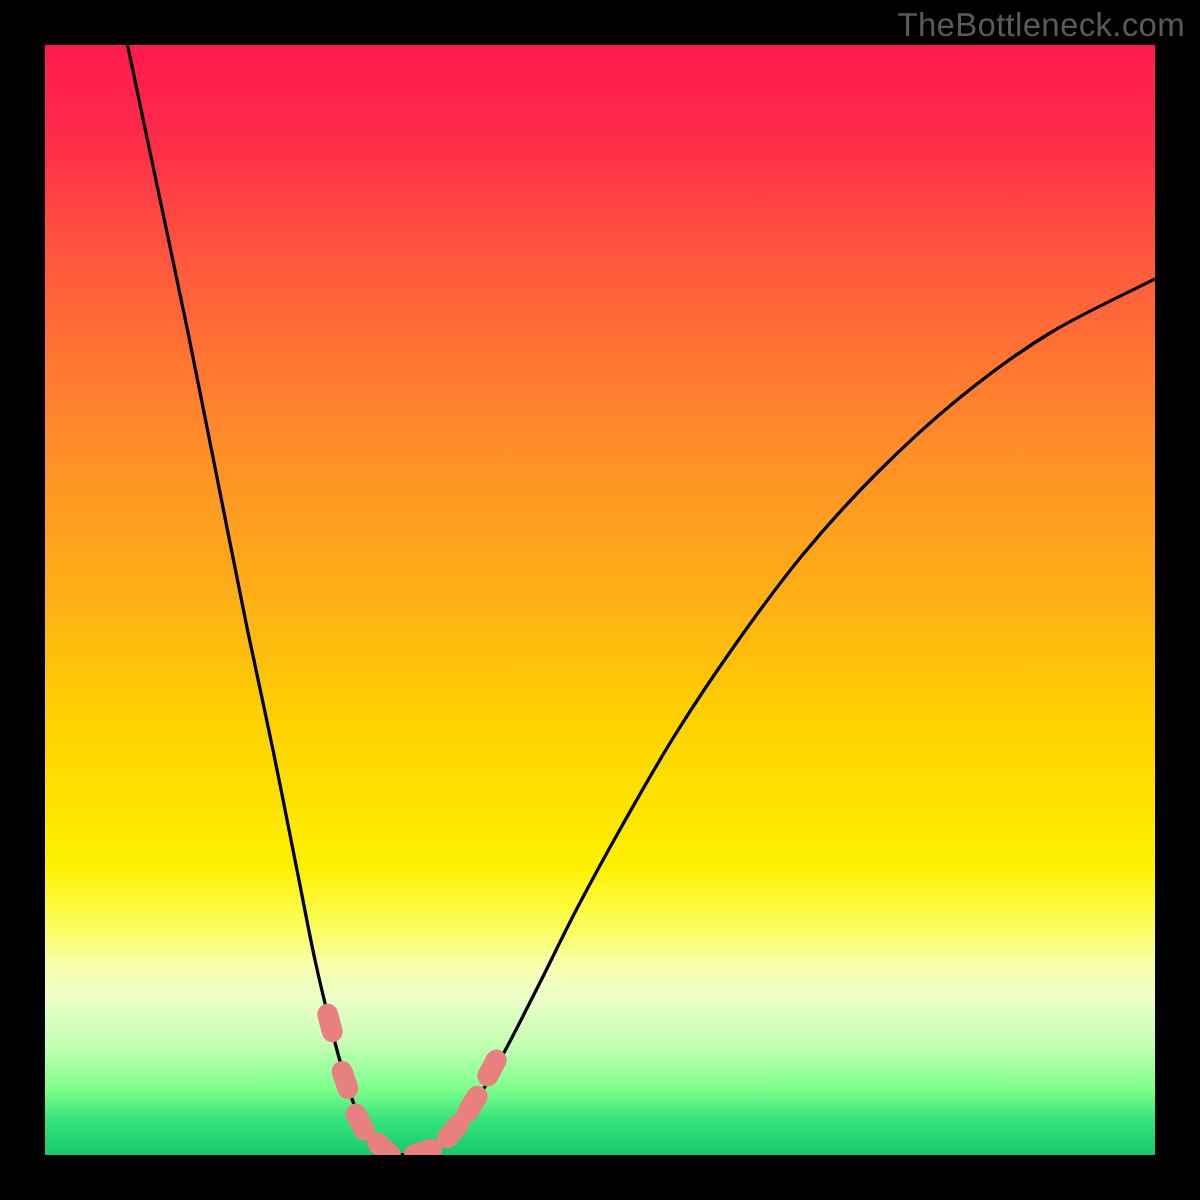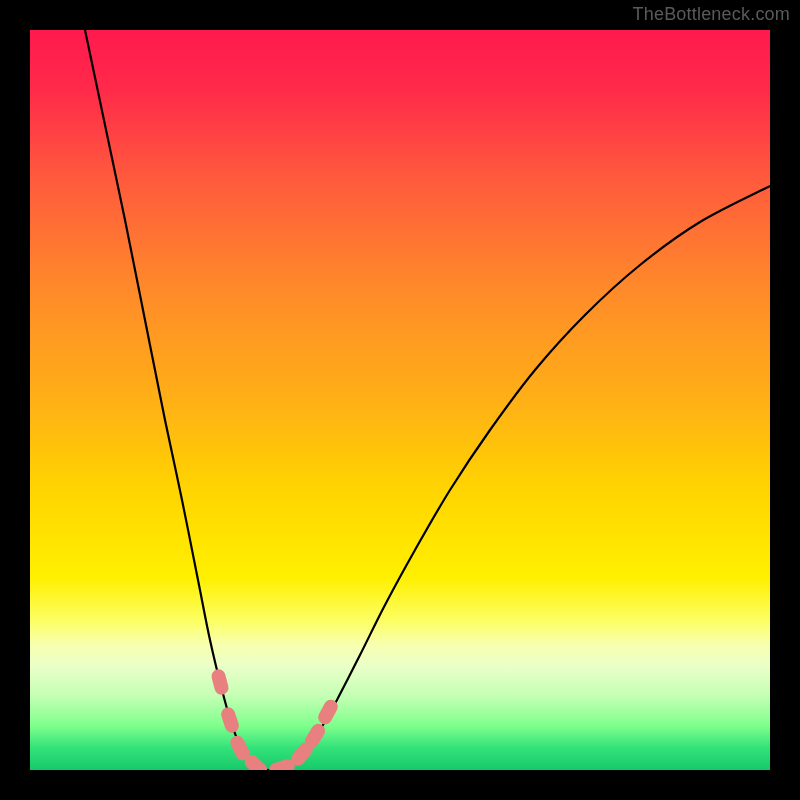--- a/index.html
+++ b/index.html
@@ -9,21 +9,21 @@
     height: 800px;
     background: #000;
     font-family: Arial, sans-serif;
     overflow: hidden;
   }
   .watermark {
     position: absolute;
     top: 4px;
     right: 10px;
     color: #5a5a5a;
-    font-size: 18px;
+    font-size: 22px;
     font-weight: 400;
     z-index: 10;
     letter-spacing: 0.2px;
   }
   .chart-container {
     position: absolute;
     left: 30px;
     top: 30px;
     width: 740px;
     height: 740px;

